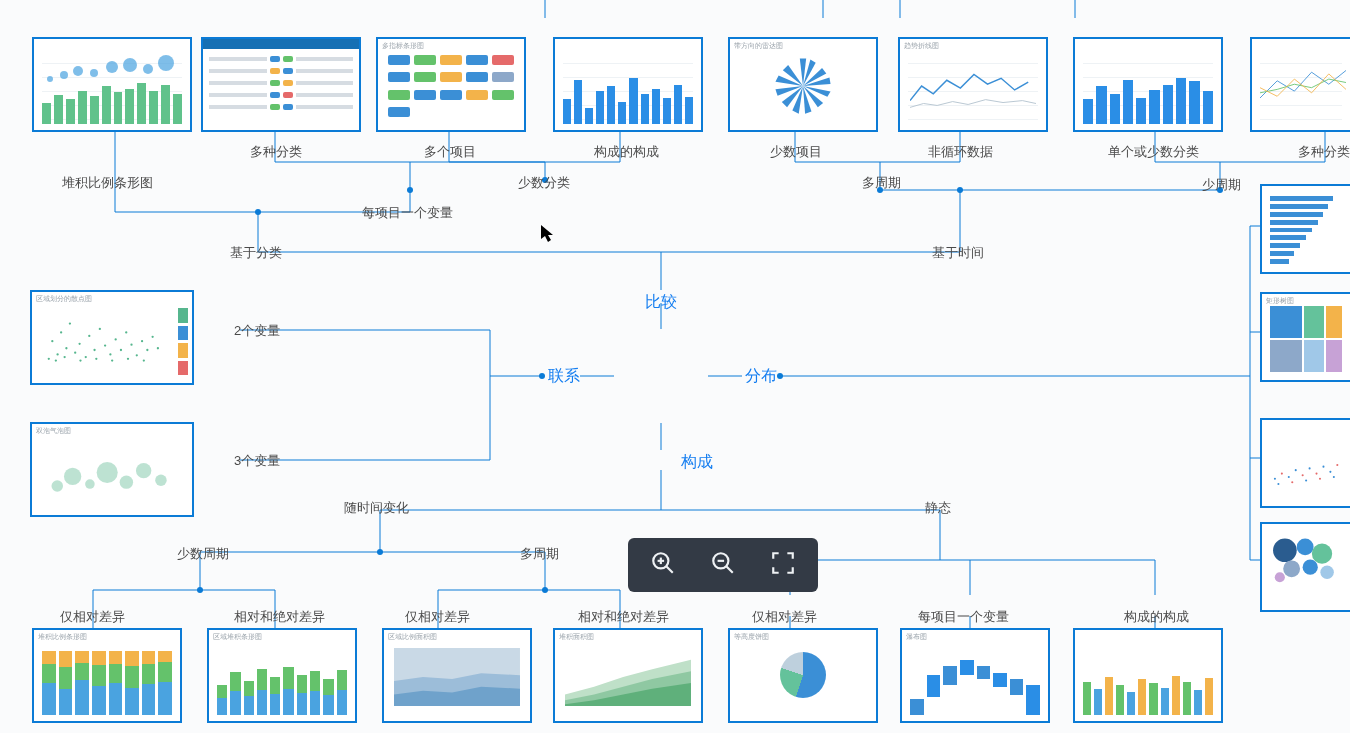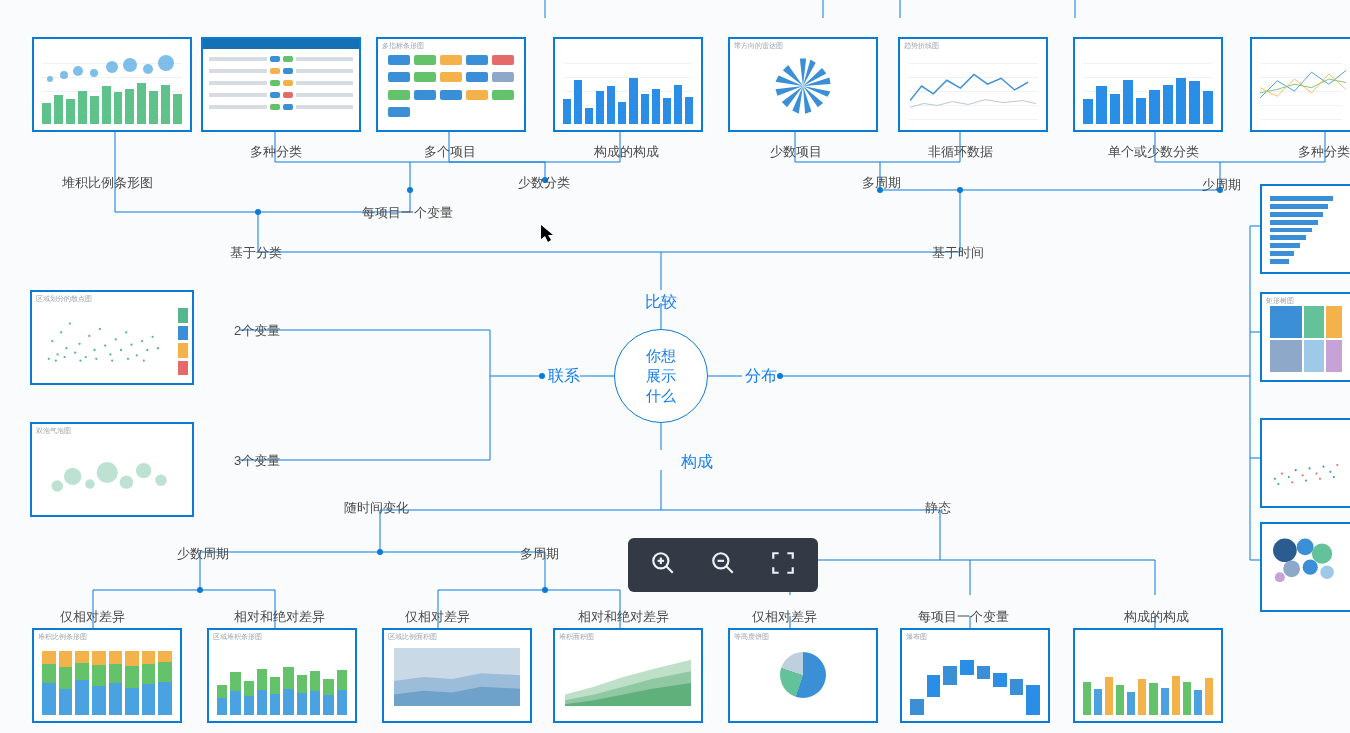--- a/index.html
+++ b/index.html
@@ -140,23 +140,20 @@
 
     <line x1="790" y1="560" x2="1155" y2="560"></line>
     <line x1="790" y1="560" x2="790" y2="595"></line>
     <line x1="970" y1="560" x2="970" y2="595"></line>
     <line x1="1155" y1="560" x2="1155" y2="595"></line>
     <line x1="790" y1="616" x2="790" y2="628"></line>
     <line x1="970" y1="616" x2="970" y2="628"></line>
     <line x1="1155" y1="616" x2="1155" y2="628"></line>
   </svg>
 
-  <div class="center-circle" style="left:614px; top:329px; white-space:pre;"><span>你想
-展示
-什么</span></div>
 
   <div class="big-label" style="left:645px; top:292px;">比较</div>
   <div class="big-label" style="left:548px; top:366px;">联系</div>
   <div class="big-label" style="left:745px; top:366px;">分布</div>
   <div class="big-label" style="left:681px; top:452px;">构成</div>
 
   <div class="label" style="left:230px; top:244px;">基于分类</div>
   <div class="label" style="left:932px; top:244px;">基于时间</div>
   <div class="label" style="left:62px; top:174px;">堆积比例条形图</div>
   <div class="label" style="left:362px; top:204px;">每项目一个变量</div>

